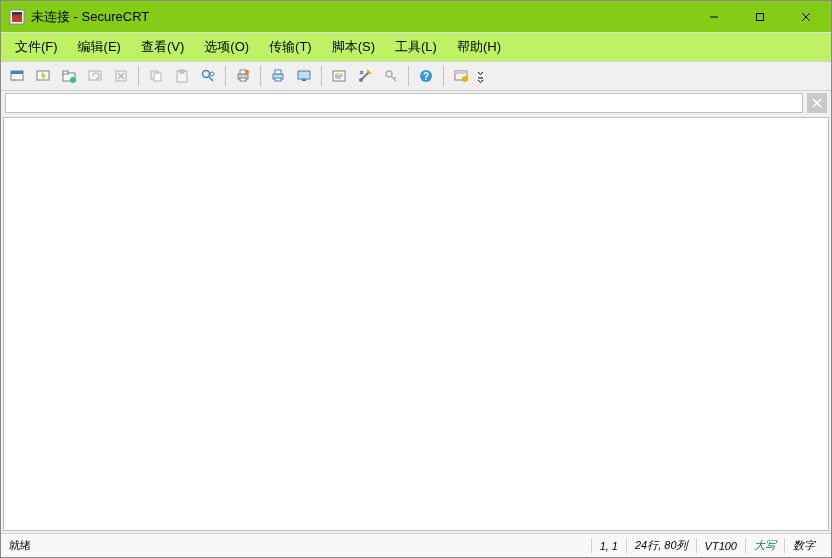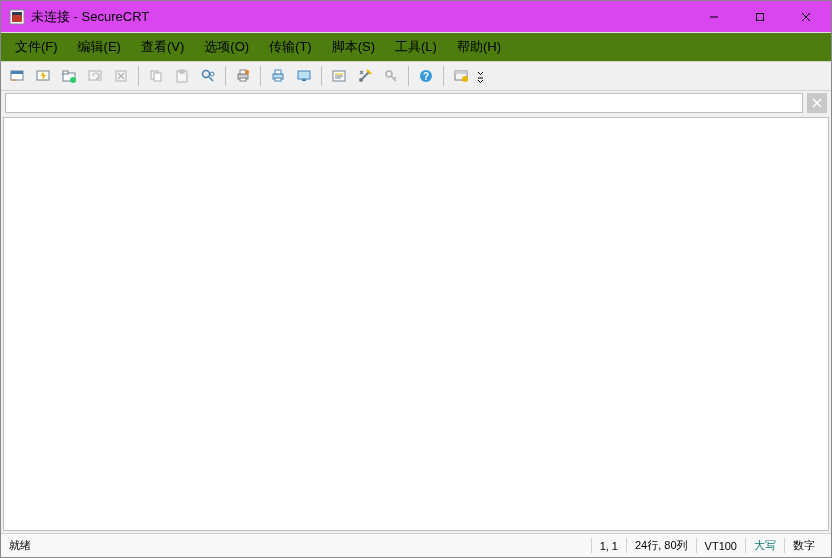--- a/index.html
+++ b/index.html
@@ -12,21 +12,21 @@
     height: 558px;
     display: flex;
     flex-direction: column;
     border: 1px solid #888;
     overflow: hidden;
   }
 
   
   .titlebar {
     height: 32px;
-    background: #d946ef;
+    background: #84cc16;
     display: flex;
     align-items: center;
     padding: 0 2px 0 8px;
     border-bottom: 1px solid #e0e0e0;
   }
   .titlebar .app-icon {
     width: 16px; height: 16px;
     margin-right: 6px;
     display: inline-flex;
     align-items: center;
@@ -43,21 +43,21 @@
     height: 30px;
     display: inline-flex;
     align-items: center;
     justify-content: center;
     color: #000;
   }
 
   
   .menubar {
     height: 28px;
-    background: #4d7c0f;
+    background: #bef264;
     display: flex;
     align-items: center;
     padding: 0 4px;
   }
   .menubar .menu-item {
     padding: 4px 10px;
     font-size: 13px;
     color: #000;
   }
 
@@ -141,20 +141,21 @@
     color: #000;
   }
   .statusbar .left { flex: 0 0 auto; }
   .statusbar .fill { flex: 1; }
   .statusbar .seg {
     padding: 0 8px;
     border-left: 1px solid #d0d0d0;
     height: 100%;
     display: inline-flex;
     align-items: center;
+    font-style: italic;
   }
   .statusbar .seg:first-of-type { border-left: none; }
   .statusbar .dim { color: #0f766e; }
 
   svg { display: block; }
 </style>
 </head>
 <body>
 
 <div class="titlebar">

